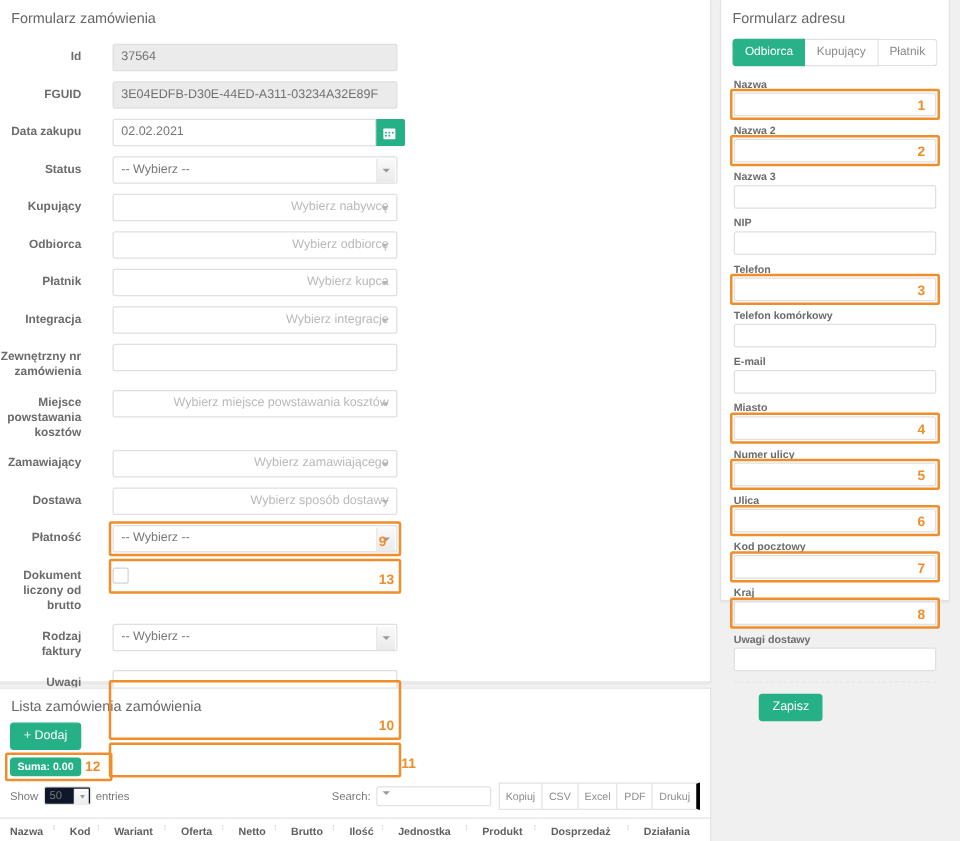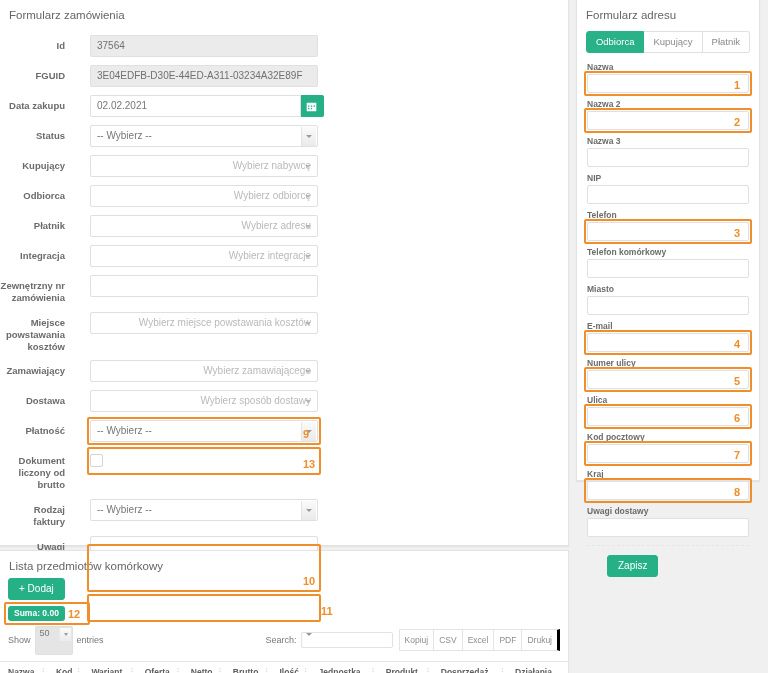--- a/index.html
+++ b/index.html
@@ -189,23 +189,23 @@
     font-weight: bold;
     padding: 3px 6px;
     border-radius: 3px;
     line-height: 1;
   }
   .dt-top { display: flex; align-items: center; justify-content: space-between; padding: 0 8px; }
   .dt-len { font-size: 9px; color: #777; display: flex; align-items: center; gap: 4px; }
   .dt-len .minisel {
     position: relative;
     display: inline-block;
-    width: 38px; height: 29px;
+    width: 38px; height: 15px;
     border: 1px solid #e0e0e0;
-    background: #e5e5e5;
+    background: #0f172a;
     font-size: 9px;
     color: #777;
     padding: 0 12px 0 4px;
     line-height: 13px;
     border-radius: 2px;
   }
   .dt-len .minisel::after {
     content: ""; position: absolute; right: 1px; top: 1px;
     width: 11px; height: 13px; background: linear-gradient(#fafafa,#ececec);
     border-left: 1px solid #e8e8e8;
@@ -301,21 +301,21 @@
         </div>
         <div class="form-row">
           <div class="form-label">Odbiorca</div>
           <div class="form-control-wrap">
             <div class="ctl placeholder sel-s2"><span>Wybierz odbiorcę</span><span class="caret2"></span></div>
           </div>
         </div>
         <div class="form-row">
           <div class="form-label">Płatnik</div>
           <div class="form-control-wrap">
-            <div class="ctl placeholder sel-s2"><span>Wybierz adresu</span><span class="caret2"></span></div>
+            <div class="ctl placeholder sel-s2"><span>Wybierz kupca</span><span class="caret2"></span></div>
           </div>
         </div>
         <div class="form-row">
           <div class="form-label">Integracja</div>
           <div class="form-control-wrap">
             <div class="ctl placeholder sel-s2"><span>Wybierz integracje</span><span class="caret2"></span></div>
           </div>
         </div>
         <div class="form-row">
           <div class="form-label">Zewnętrzny nr zamówienia</div>
@@ -412,25 +412,25 @@
         </div>
         <div class="afield">
           <span class="alabel">Telefon</span>
           <div class="ainput"></div>
         </div>
         <div class="afield">
           <span class="alabel">Telefon komórkowy</span>
           <div class="ainput"></div>
         </div>
         <div class="afield">
+          <span class="alabel">E-mail</span>
+          <div class="ainput"></div>
+        </div>
+        <div class="afield">
           <span class="alabel">Miasto</span>
-          <div class="ainput"></div>
-        </div>
-        <div class="afield">
-          <span class="alabel">E-mail</span>
           <div class="ainput"></div>
         </div>
         <div class="afield">
           <span class="alabel">Numer ulicy</span>
           <div class="ainput"></div>
         </div>
         <div class="afield">
           <span class="alabel">Ulica</span>
           <div class="ainput"></div>
         </div>
@@ -447,21 +447,21 @@
           <div class="ainput"></div>
         </div>
       </div>
     <hr class="hr-dot" style="margin:8px 10px 0 10px;">
     <div style="padding:9px 0 0 30px;">
       <span class="btn btn-green">Zapisz</span>
     </div>
   </div>
 
   <div class="card" id="items-card">
-    <div class="card-title">Lista przedmiotów komórkowy</div>
+    <div class="card-title">Lista zamówienia zamówienia</div>
 
     <div style="padding:6px 0 0 8px;">
       <span class="btn btn-green">+ Dodaj</span>
     </div>
 
     <div style="padding:6px 0 0 8px; position:relative;">
       <span class="badge-sum">Suma: 0.00</span>
     </div>
 
     <div class="dt-top" style="margin-top:5px;">

